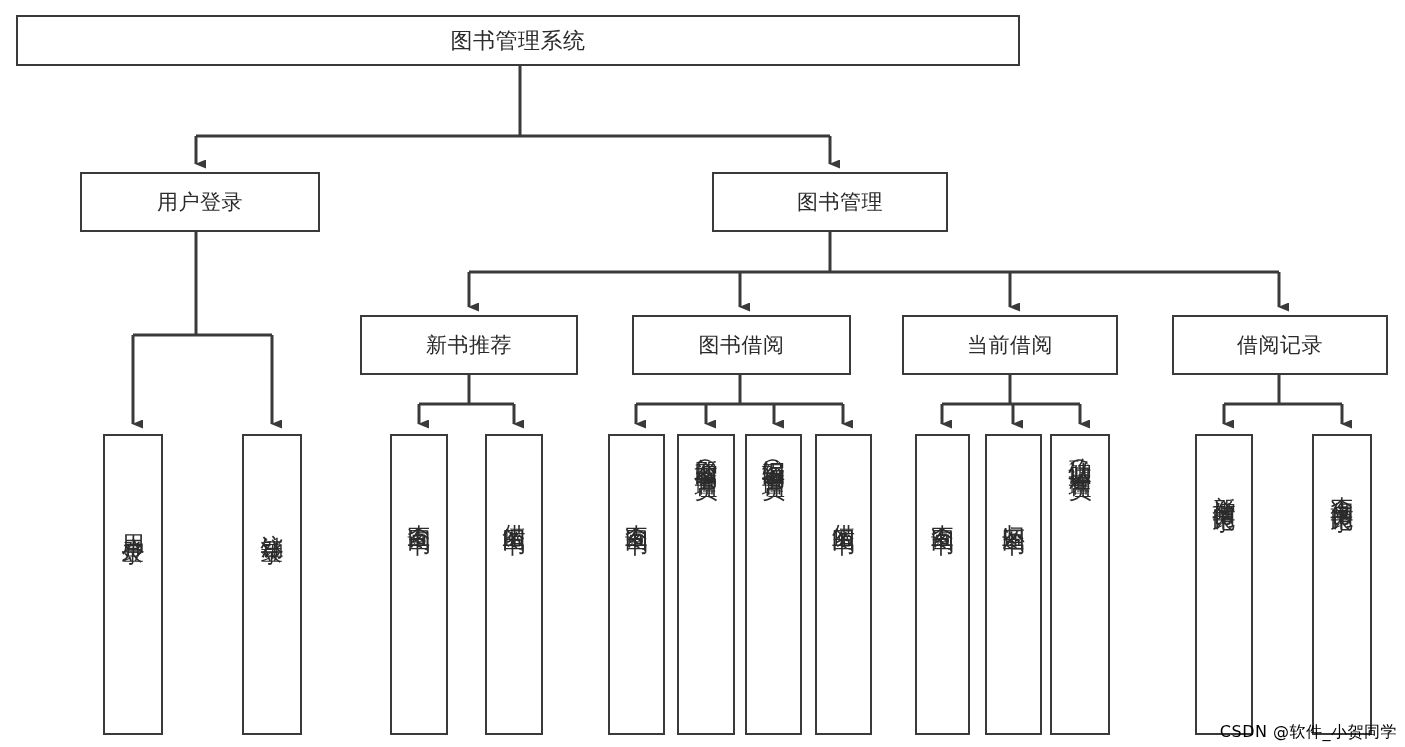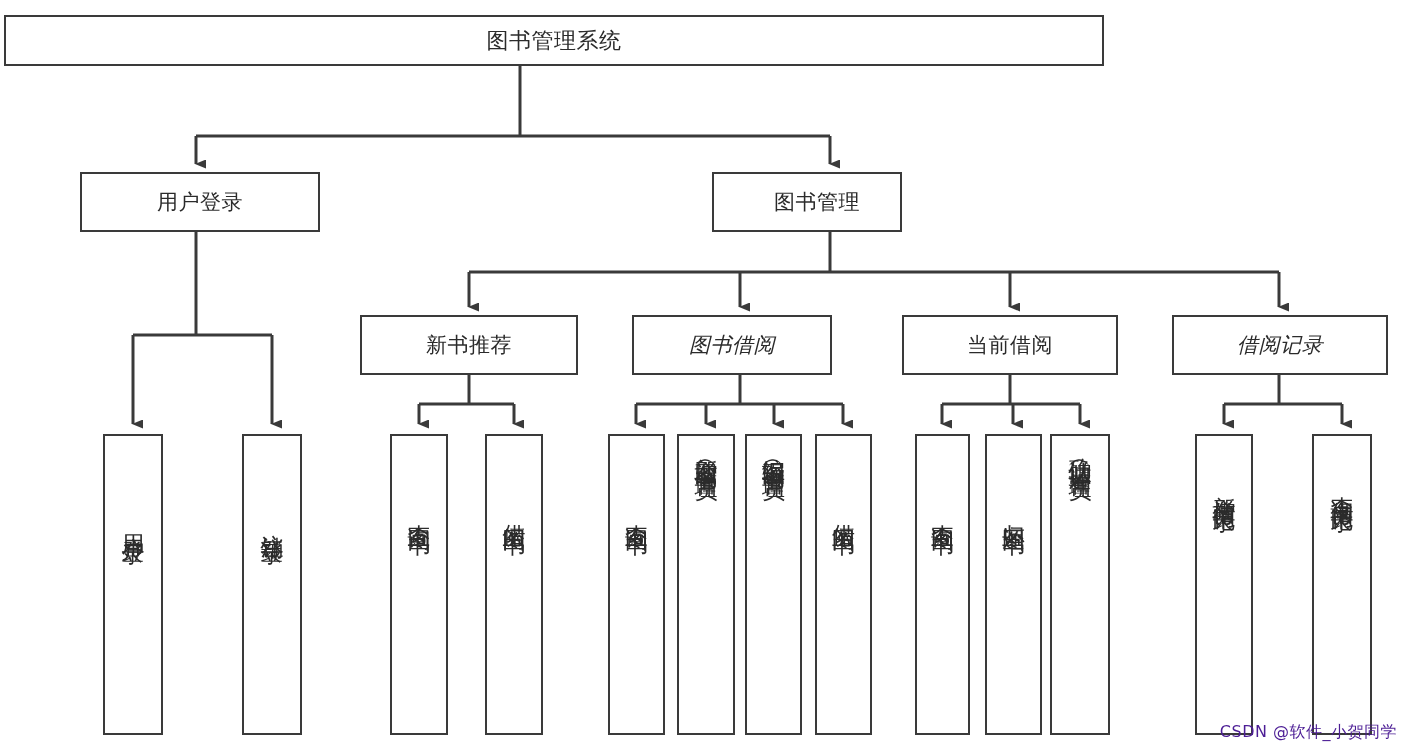--- a/index.html
+++ b/index.html
@@ -64,21 +64,21 @@
     font-size: 23px;
     line-height: 1.0;
     letter-spacing: 3px;
     white-space: nowrap;
   }
   .watermark {
     position: absolute;
     right: 8px;
     bottom: 4px;
     font-size: 16px;
-    color: #4c1d95;
+    color: #000000;
     letter-spacing: 0.5px;
     white-space: nowrap;
     user-select: none;
   }
 </style>
 </head>
 <body>
 
 <div id="diagram-root">
 
@@ -125,41 +125,41 @@
       <path d="M1013,404 L1013,424" marker-end="url(#arrow)"></path>
       <path d="M1080,404 L1080,424" marker-end="url(#arrow)"></path>
 
       <path d="M1279,375 L1279,404"></path>
       <path d="M1224,404 L1342,404"></path>
       <path d="M1224,404 L1224,424" marker-end="url(#arrow)"></path>
       <path d="M1342,404 L1342,424" marker-end="url(#arrow)"></path>
     </g>
   </svg>
 
-  <div class="node horiz root" style="left:4px; top:15px; width:1100px; height:51px;">
+  <div class="node horiz root" style="left:16px; top:15px; width:1004px; height:51px;">
     <span class="node-label">图书管理系统</span>
   </div>
 
   <div class="node horiz" style="left:80px; top:172px; width:240px; height:60px;">
     <span class="node-label">用户登录</span>
   </div>
-  <div class="node horiz" style="left:712px; top:172px; width:190px; height:60px;padding-left:20px;">
+  <div class="node horiz" style="left:712px; top:172px; width:236px; height:60px;padding-left:20px;">
     <span class="node-label">图书管理</span>
   </div>
 
   <div class="node horiz" style="left:360px; top:315px; width:218px; height:60px;font-family:Liberation Serif, serif;">
     <span class="node-label">新书推荐</span>
   </div>
-  <div class="node horiz" style="left:632px; top:315px; width:200px; height:60px;font-style:italic;">
+  <div class="node horiz" style="left:632px; top:315px; width:219px; height:60px;">
     <span class="node-label">图书借阅</span>
   </div>
   <div class="node horiz" style="left:902px; top:315px; width:216px; height:60px;justify-content:center;">
     <span class="node-label">当前借阅</span>
   </div>
-  <div class="node horiz" style="left:1172px; top:315px; width:216px; height:60px;font-style:italic;">
+  <div class="node horiz" style="left:1172px; top:315px; width:216px; height:60px;">
     <span class="node-label">借阅记录</span>
   </div>
 
   <div class="node vert" style="left:103px; top:434px; width:60px; height:301px; padding-top:80px;">
     <span class="node-label">用户登录</span>
   </div>
   <div class="node vert" style="left:242px; top:434px; width:60px; height:301px; padding-top:80px;">
     <span class="node-label">注销登录</span>
   </div>
 

